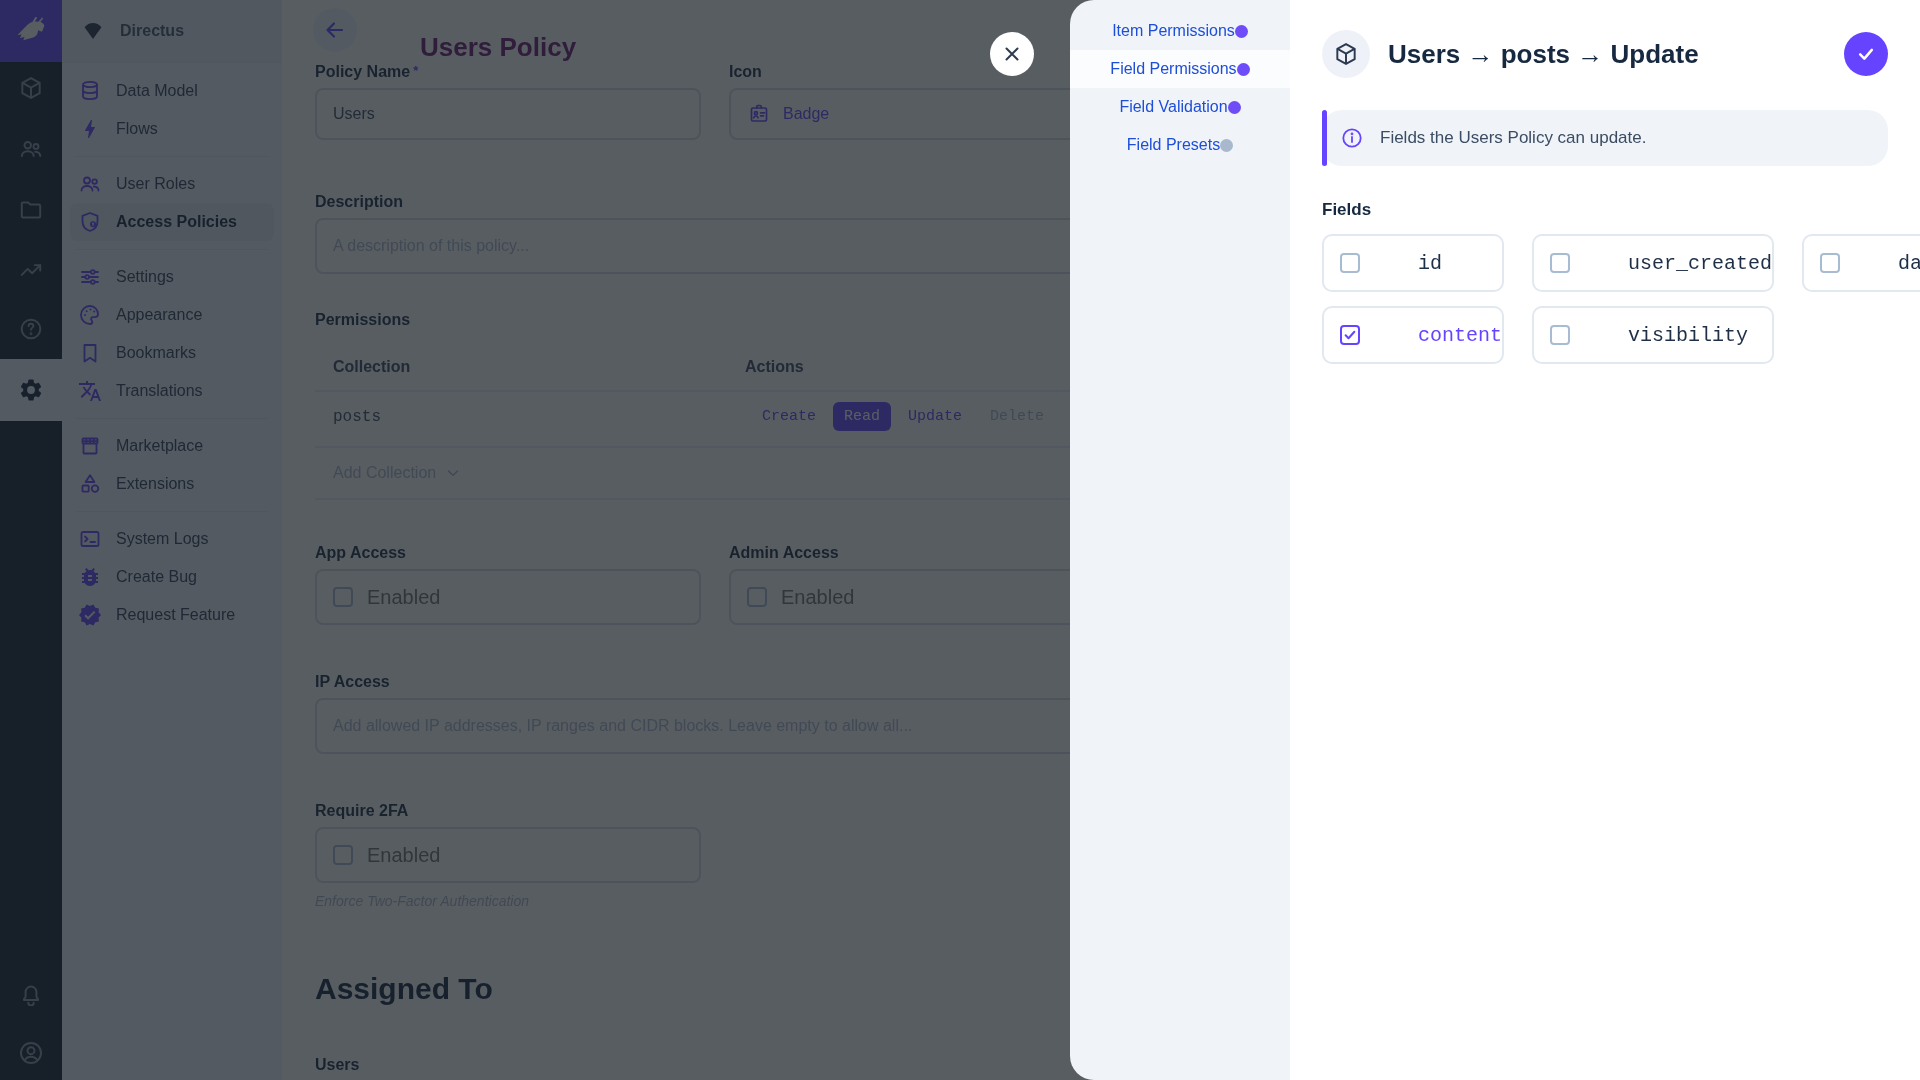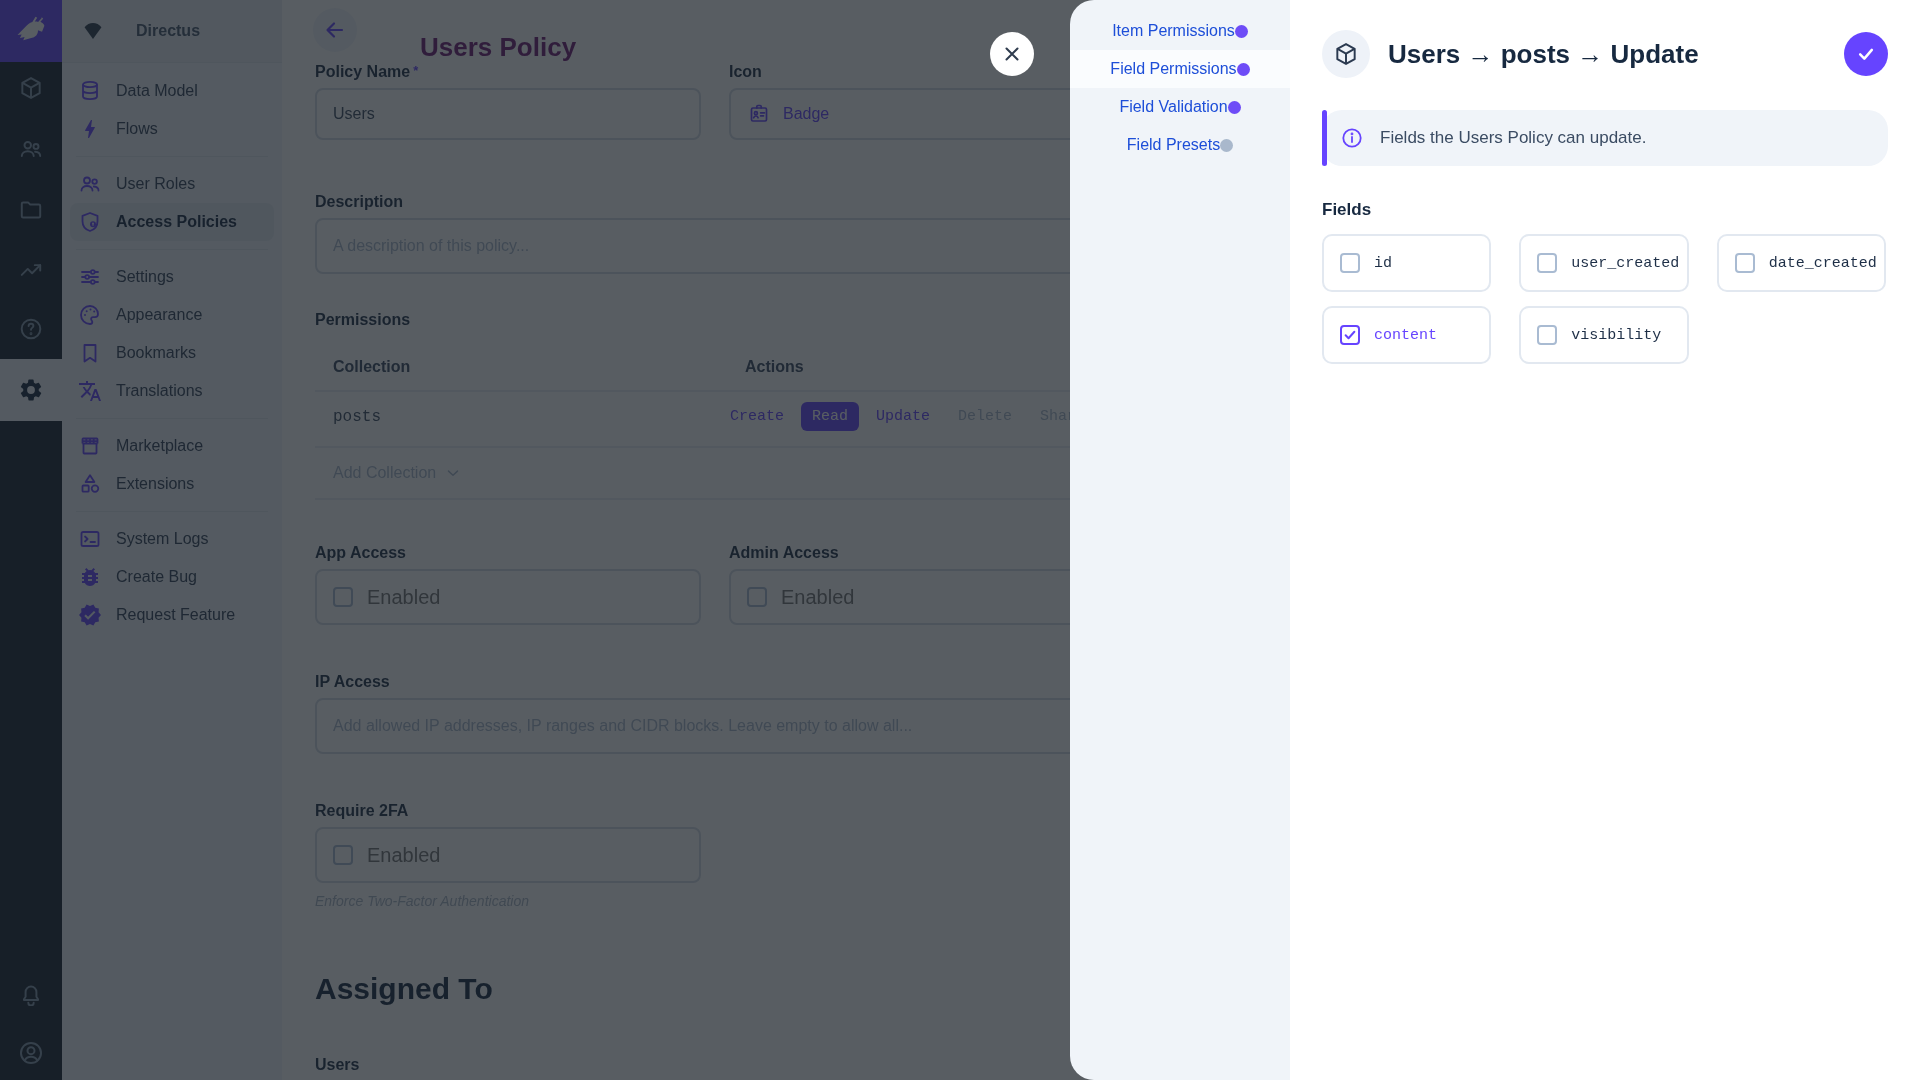--- a/index.html
+++ b/index.html
@@ -8,21 +8,21 @@
   svg{display:block}
 
   
   .module-bar{position:absolute;left:0;top:0;width:62px;height:1080px;background:#18222f;z-index:2;}
   .logo-tile{position:absolute;left:0;top:0;width:62px;height:62px;background:#6644ff;display:flex;align-items:center;justify-content:center;}
   .mod{position:absolute;left:0;width:62px;height:62px;display:flex;align-items:center;justify-content:center;color:#8296ab;background:transparent;border:none;cursor:pointer;}
   .mod.active{background:#f0f4f9;color:#172940;}
 
   
   .nav{position:absolute;left:62px;top:0;width:220px;height:1080px;background:#f0f4f9;z-index:2;}
-  .project{height:62px;display:flex;align-items:center;gap:30px;padding:0 0 0 18px;background:#e8edf4;border-bottom:1px solid #dde4ec;color:#31435c;}
+  .project{height:62px;display:flex;align-items:center;gap:14px;padding:0 0 0 18px;background:#e8edf4;border-bottom:1px solid #dde4ec;color:#31435c;}
   .project .pname{font-size:16px;font-weight:600;color:#46566d;}
   .nav-list{position:absolute;top:72px;left:0;right:0;}
   .nav-item{height:38px;margin:0 8px;padding:0 8px;border-radius:8px;display:flex;align-items:center;gap:14px;font-size:16px;color:#33435a;cursor:pointer;}
   .nav-item .nicon{color:#6644ff;width:24px;height:24px;flex:none;}
   .nav-item.active{background:#e2e8f1;color:#172940;font-weight:700;}
   .nav-divider{height:1px;background:#dde4ec;margin:8px 14px;}
 
   
   .main{position:absolute;left:282px;top:0;right:0;height:1080px;background:#fff;z-index:1;}
   .back-btn{position:absolute;left:31px;top:8px;width:44px;height:44px;border-radius:50%;background:#f0f4f9;border:none;display:flex;align-items:center;justify-content:center;color:#6644ff;cursor:pointer;}
@@ -31,21 +31,21 @@
   .req{color:#6644ff;font-size:13px;vertical-align:top;margin-left:3px;}
   .field-input{position:absolute;height:52px;border:2px solid #d3dae4;border-radius:8px;background:#fff;box-sizing:border-box;}
   input.raw{width:100%;height:100%;border:none;outline:none;background:transparent;padding:0 16px;font-size:16px;color:#3d4d63;font-family:inherit;}
   input.raw::placeholder{color:#a9b8cc;opacity:1;}
   .icon-input{display:flex;align-items:center;gap:12px;padding:0 16px;color:#6644ff;font-size:16px;}
   .table{position:absolute;left:33px;top:344px;width:800px;margin-top:6px;}
   .thead{height:40px;position:relative;border-bottom:2px solid #e9eef5;}
   .th{position:absolute;top:8px;font-size:16px;font-weight:600;color:#3a4a60;}
   .trow{height:54px;position:relative;border-bottom:2px solid #e9eef5;}
   .coll-name{position:absolute;left:18px;top:16px;font-family:"Liberation Mono","DejaVu Sans Mono",monospace;font-size:16px;color:#3d4d63;}
-  .acts{position:absolute;left:404px;top:10px;display:flex;gap:6px;align-items:center;}
+  .acts{position:absolute;left:436px;top:10px;display:flex;gap:6px;align-items:center;}
   .act{font-family:"Liberation Mono","DejaVu Sans Mono",monospace;font-size:15px;padding:6px 11px;border-radius:6px;border:none;background:transparent;cursor:pointer;}
   .act.on{color:#6644ff;}
   .act.solid{background:#6644ff;color:#fff;}
   .act.off{color:#a9b8cc;}
   .tadd{height:50px;display:flex;align-items:center;gap:8px;padding-left:18px;color:#a9b8cc;font-size:16px;border-bottom:2px solid #e9eef5;cursor:pointer;}
   .check-field{display:flex;align-items:center;gap:14px;padding:0 16px;}
   .cb{width:20px;height:20px;border:2px solid #a9bbd2;border-radius:4px;box-sizing:border-box;flex:none;background:#fff;display:flex;align-items:center;justify-content:center;}
   .cb.checked{border-color:#6644ff;color:#6644ff;}
   .cb-label{font-size:20px;color:#737373;}
   .hint{position:absolute;font-size:14px;font-style:italic;color:#aab6c6;}
@@ -65,21 +65,21 @@
   .d-hicon{width:48px;height:48px;border-radius:50%;background:#eef2f8;color:#2b3a50;display:flex;align-items:center;justify-content:center;flex:none;}
   .d-title{margin-left:18px;font-size:26px;font-weight:800;color:#172940;}
   .confirm-btn{margin-left:auto;width:44px;height:44px;border-radius:50%;background:#6644ff;border:none;display:flex;align-items:center;justify-content:center;color:#fff;cursor:pointer;}
   .notice{position:absolute;left:32px;right:32px;top:110px;height:56px;background:#f0f4f9;border-radius:20px;display:flex;align-items:center;}
   .notice-bar{position:absolute;left:0;top:0;bottom:0;width:5px;background:#6644ff;border-radius:3px;}
   .notice-icon{margin-left:18px;color:#6644ff;flex:none;}
   .notice-text{margin-left:16px;font-size:17px;font-weight:500;color:#3b4c63;}
   .fields-lbl{position:absolute;left:32px;top:200px;font-size:17px;font-weight:700;color:#172940;}
   .fgrid{position:absolute;left:32px;right:34px;top:234px;display:grid;grid-template-columns:repeat(3,1fr);column-gap:28px;row-gap:14px;}
   .fcard{height:58px;border:2px solid #e2e8f0;border-radius:10px;background:#fff;display:flex;align-items:center;gap:14px;padding-left:16px;box-sizing:border-box;cursor:pointer;}
-  .fcard .flabel{font-family:"Liberation Mono","DejaVu Sans Mono",monospace;font-size:15px;color:#1e2f47;}
+  .fcard .flabel{font-family:"Liberation Mono","DejaVu Sans Mono",monospace;font-size:20px;color:#1e2f47;margin-left:44px;}
   .fcard.checked .flabel{color:#6644ff;}
   .close-btn{position:absolute;left:990px;top:32px;width:44px;height:44px;border-radius:50%;background:#fff;border:none;display:flex;align-items:center;justify-content:center;color:#2f3c4e;z-index:30;cursor:pointer;}
 </style>
 </head>
 <body>
 
 <div class="screen">
 
   <aside class="module-bar">
     <div class="logo-tile">

